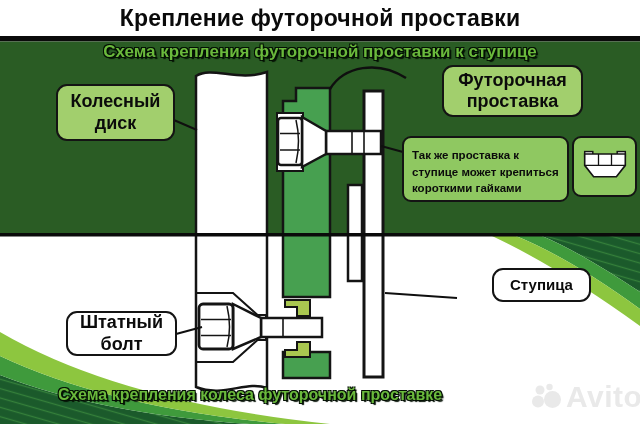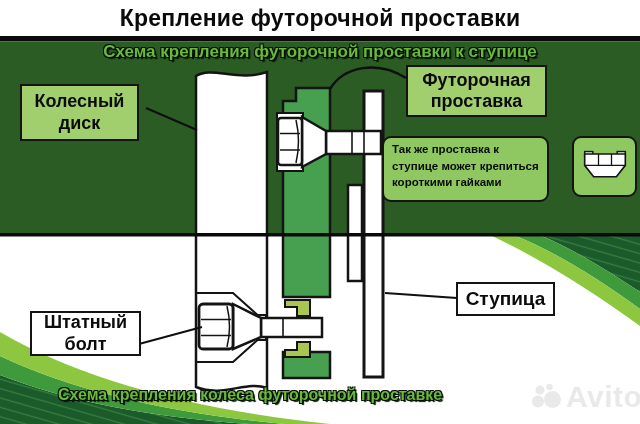--- a/index.html
+++ b/index.html
@@ -16,36 +16,36 @@
   .band {
     position:absolute; text-align:center; font-weight:bold; color:#6ab93c;
     text-shadow:-1px -1px 0 #041004, 1px -1px 0 #041004,
                 -1px 1px 0 #041004, 1px 1px 0 #041004, 2px 2px 1px #041004;
     white-space:nowrap;
   }
   .band.top    { top:42px; left:0; width:640px; font-size:17px; }
   .band.bottom { top:386px; left:58px; width:361px; font-size:16px; }
   .callout {
     position:absolute; box-sizing:border-box;
-    border:2.5px solid #141414; border-radius:0;
+    border:2.5px solid #141414; border-radius:11px;
     display:flex; align-items:center; justify-content:center;
     text-align:center; font-weight:bold; color:#0b0b0b;
-    font-size:18px; line-height:1.18; padding:2px 4px;
+    font-size:18px; line-height:1.18; padding:2px 4px;margin-left:36px;
   }
   .green-box { background:#a2cf6d; }
   .white-box { background:#ffffff; }
   .callout.wheel-disk { left:20px;  top:84px;  width:119px; height:57px; }
   .callout.spacer     { left:406px; top:65px;  width:141px; height:52px; }
-  .callout.hub        { left:456px; top:282px; width:99px;  height:34px; font-size:19px; }
+  .callout.hub        { left:456px; top:268px; width:99px;  height:34px; font-size:15px; }
   .callout.stock-bolt { left:30px;  top:311px; width:111px; height:45px; }
   .note-box {
-    position:absolute; left:382px; top:136px; width:167px; height:66px;
+    position:absolute; left:402px; top:136px; width:167px; height:66px;
     box-sizing:border-box; background:#8fc861;
     border:2px solid #141414; border-radius:9px;
-    display:flex; align-items:flex-start;
+    display:flex; align-items:flex-end;
     font-size:11.5px; font-weight:bold; color:#0b0b0b;
     line-height:1.45; text-align:left; padding:3px 8px;
   }
   .nut-box {
     position:absolute; left:572px; top:136px; width:65px; height:61px;
     box-sizing:border-box; background:#8fc861;
     border:2.5px solid #141414; border-radius:9px;
     display:flex; align-items:center; justify-content:center;
   }
   .watermark {

